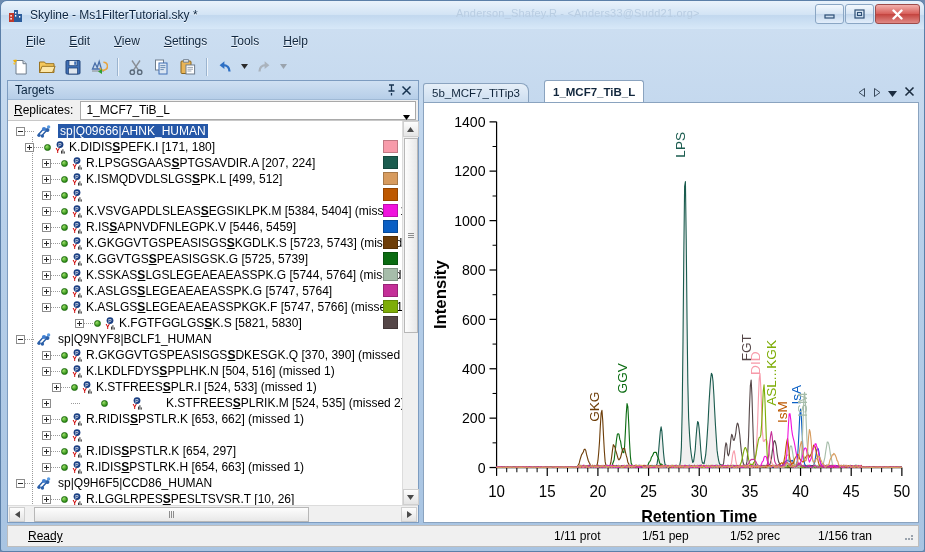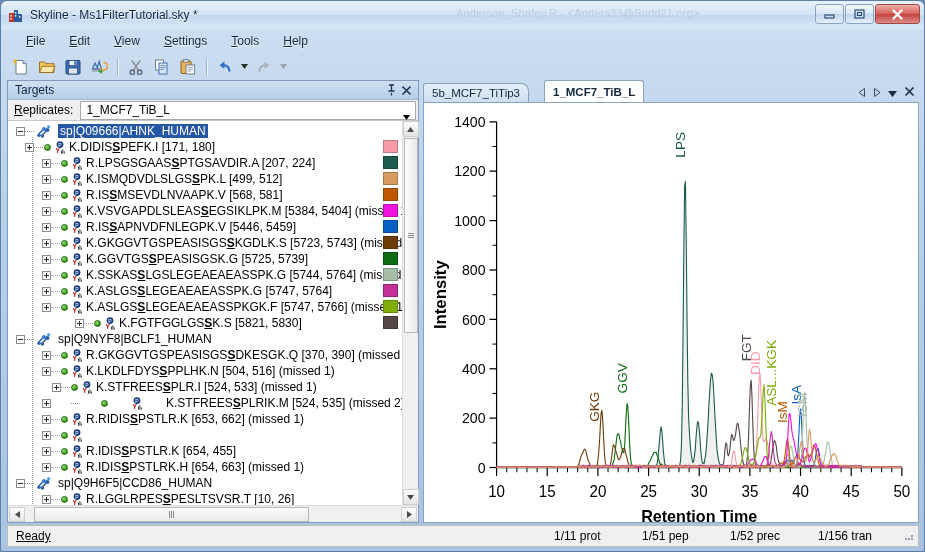--- a/index.html
+++ b/index.html
@@ -166,21 +166,21 @@
   .chart-area{
     flex:1 1 auto;background:#fff;border:1px solid #8aa3bf;border-top:none;
     position:relative;min-height:0;overflow:hidden;
   }
   .chart-svg{position:absolute;left:0;top:0;width:100%;height:100%;}
   
   .statusbar{
     height:22px;flex:0 0 auto;display:flex;align-items:center;margin:2px 5px 4px 6px;
     background:#f0f0f0;border:1px solid #bdbdbd;font-size:12px;color:#000;position:relative;
   }
-  .st-ready{padding-left:8px;flex:1 1 auto;text-decoration:underline;}
+  .st-ready{padding-left:20px;flex:1 1 auto;text-decoration:underline;}
   .st-cell{width:88px;text-align:left;padding-left:4px;flex:0 0 auto;}
   .grip-corner{width:14px;height:14px;margin-right:2px;flex:0 0 auto;}
 </style>
 </head>
 <body>
 
 <div class="app-window">
 
   <div class="titlebar">
     <span class="title-icon">
@@ -416,21 +416,20 @@
                   <circle cx="5" cy="3.6" r="3.4" fill="#1a3f83"></circle>
                   <text x="5" y="6.2" font-size="5" fill="#fff" text-anchor="middle" font-family="Liberation Sans">P</text>
                   <text x="2.6" y="12.4" font-size="6.6" fill="#cc0000" text-anchor="middle" font-family="Liberation Sans" font-weight="bold">Y</text>
                   <g fill="#3a3a3a">
                     <rect x="6" y="9.6" width="1" height="3"></rect>
                     <rect x="7.4" y="8.2" width="1" height="4.4"></rect>
                     <rect x="8.8" y="10.4" width="1" height="2.2"></rect>
                   </g>
                 </svg>
               </span>
-              <span class="label-text"><span>R.IS</span><b>S</b><span>MSEVDLNVAAPK.V [568, 581]</span></span>
               <span class="swatch" style="background: rgb(189, 88, 0); right: 4px; top: 1px;"></span>
             </div>
             <div class="tree-row" style="padding-left: 34px;">
               <span class="tw plus"></span>
               <span class="dots"></span>
               <span class="greendot"></span>
               <span class="pep-icons" style="margin-left: 4px;">
                 <svg width="10" height="13" viewBox="0 0 10 13">
                   <circle cx="5" cy="3.6" r="3.4" fill="#1a3f83"></circle>
                   <text x="5" y="6.2" font-size="5" fill="#fff" text-anchor="middle" font-family="Liberation Sans">P</text>
@@ -707,21 +706,21 @@
                   <circle cx="5" cy="3.6" r="3.4" fill="#1a3f83"></circle>
                   <text x="5" y="6.2" font-size="5" fill="#fff" text-anchor="middle" font-family="Liberation Sans">P</text>
                   <text x="2.6" y="12.4" font-size="6.6" fill="#cc0000" text-anchor="middle" font-family="Liberation Sans" font-weight="bold">Y</text>
                   <g fill="#3a3a3a">
                     <rect x="6" y="9.6" width="1" height="3"></rect>
                     <rect x="7.4" y="8.2" width="1" height="4.4"></rect>
                     <rect x="8.8" y="10.4" width="1" height="2.2"></rect>
                   </g>
                 </svg>
               </span>
-              <span class="label-text"><span>R.IDIS</span><b>S</b><span>PSTLR.K [654, 455]</span></span>
+              <span class="label-text"><span>R.IDIS</span><b>S</b><span>PSTLR.K [654, 297]</span></span>
             </div>
             <div class="tree-row" style="padding-left: 34px;">
               <span class="tw plus"></span>
               <span class="dots"></span>
               <span class="greendot"></span>
               <span class="pep-icons" style="margin-left: 4px;">
                 <svg width="10" height="13" viewBox="0 0 10 13">
                   <circle cx="5" cy="3.6" r="3.4" fill="#1a3f83"></circle>
                   <text x="5" y="6.2" font-size="5" fill="#fff" text-anchor="middle" font-family="Liberation Sans">P</text>
                   <text x="2.6" y="12.4" font-size="6.6" fill="#cc0000" text-anchor="middle" font-family="Liberation Sans" font-weight="bold">Y</text>

